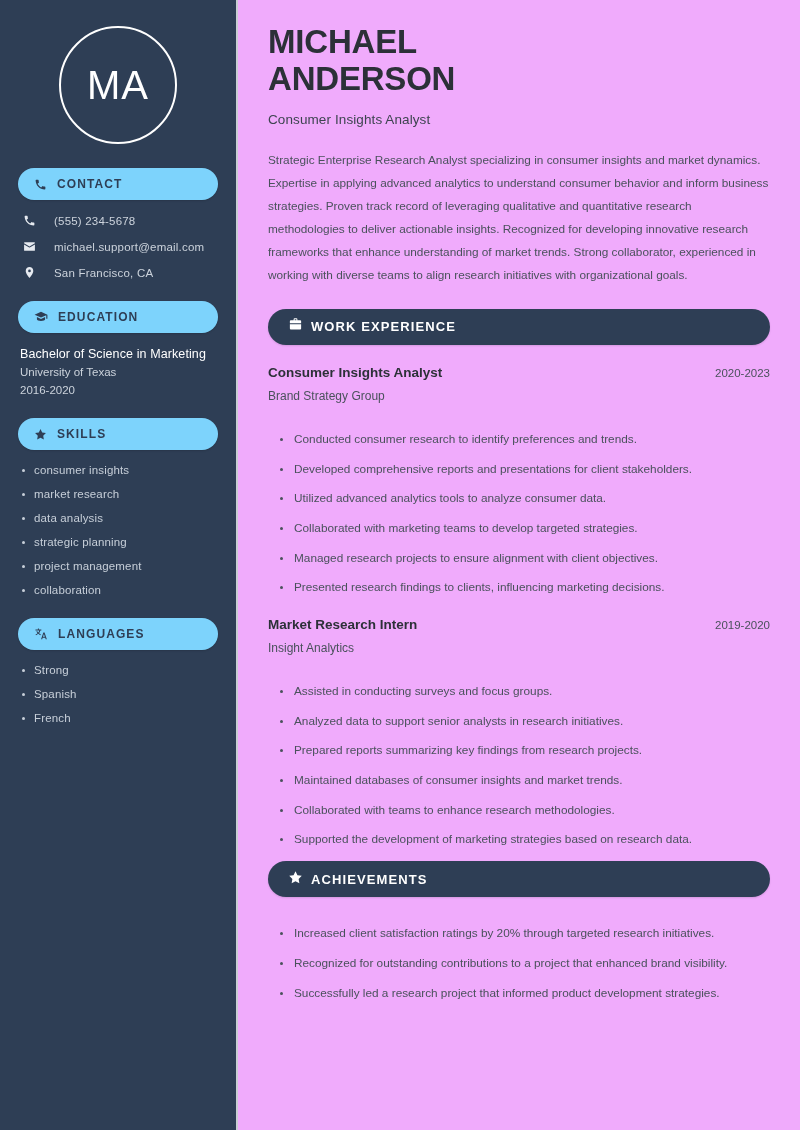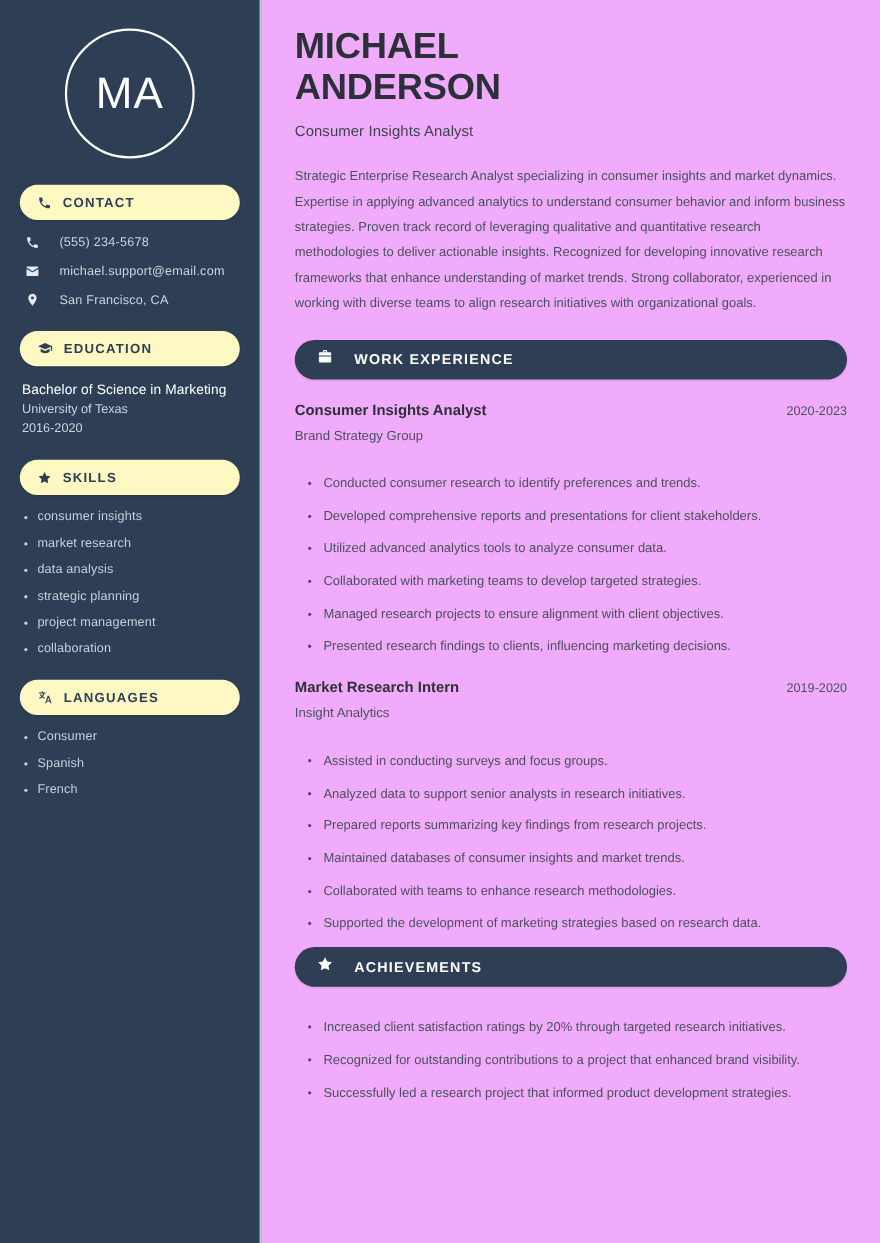--- a/index.html
+++ b/index.html
@@ -51,21 +51,21 @@
     align-items: center;
     justify-content: center;
     color: #ffffff;
     font-size: 40px;
     font-weight: 400;
     letter-spacing: 1px;
   }
 
   
   .pill {
-    background: #fef9c3;
+    background: #7dd3fc;
     border-radius: 999px;
     height: 32px;
     display: flex;
     align-items: center;
     padding: 0 16px;
     gap: 10px;
     margin-bottom: 14px;
     box-shadow: 0 1px 2px rgba(0,0,0,0.14);
   }
   .pill .pill-label {
@@ -159,21 +159,21 @@
     margin-bottom: 22px;
     text-align: left;
   }
 
   .bar {
     background: #2e3e55;
     border-radius: 999px;
     height: 36px;
     display: flex;
     align-items: center;
-    gap: 19px;
+    gap: 8px;
     padding: 0 20px;
     margin-bottom: 20px;
     box-shadow: 0 1px 2px rgba(0,0,0,0.12);
   }
   .bar .bar-label {
     color: #ffffff;
     font-size: 13px;
     font-weight: 700;
     letter-spacing: 1.1px;
     text-transform: uppercase;
@@ -312,21 +312,21 @@
     <div class="section-sb">
       <div class="pill">
         <span class="ico">
           <svg width="14" height="14" viewBox="0 0 24 24" fill="#2e3e55">
               <path d="M2.5 4.2h4.2V2.6h1.7v1.6h4.2v1.6h-1.7c-.4 1.9-1.2 3.5-2.3 4.8.9.8 1.9 1.4 3 1.9l-.7 1.6c-1.4-.6-2.6-1.4-3.6-2.4-1.1 1-2.4 1.9-3.9 2.5l-.7-1.6c1.3-.5 2.5-1.2 3.4-2-.9-1-1.6-2.2-2.1-3.5h1.8c.4.9.9 1.6 1.5 2.3.8-1 1.4-2.2 1.7-3.6H2.5V4.2zM16 9.6h2.1L22 21h-1.9l-.9-2.7h-4.3L14 21h-1.9L16 9.6zm1 2.6-1.6 4.6h3.2L17 12.2z"></path>
             </svg>
         </span>
         <span class="pill-label">LANGUAGES</span>
       </div>
       <ul class="sb-list">
-        <li>Consumer</li>
+        <li>Strong</li>
         <li>Spanish</li>
         <li>French</li>
       </ul>
     </div>
 
   </aside>
 
   <main class="main">
 
     <h1 class="name">

